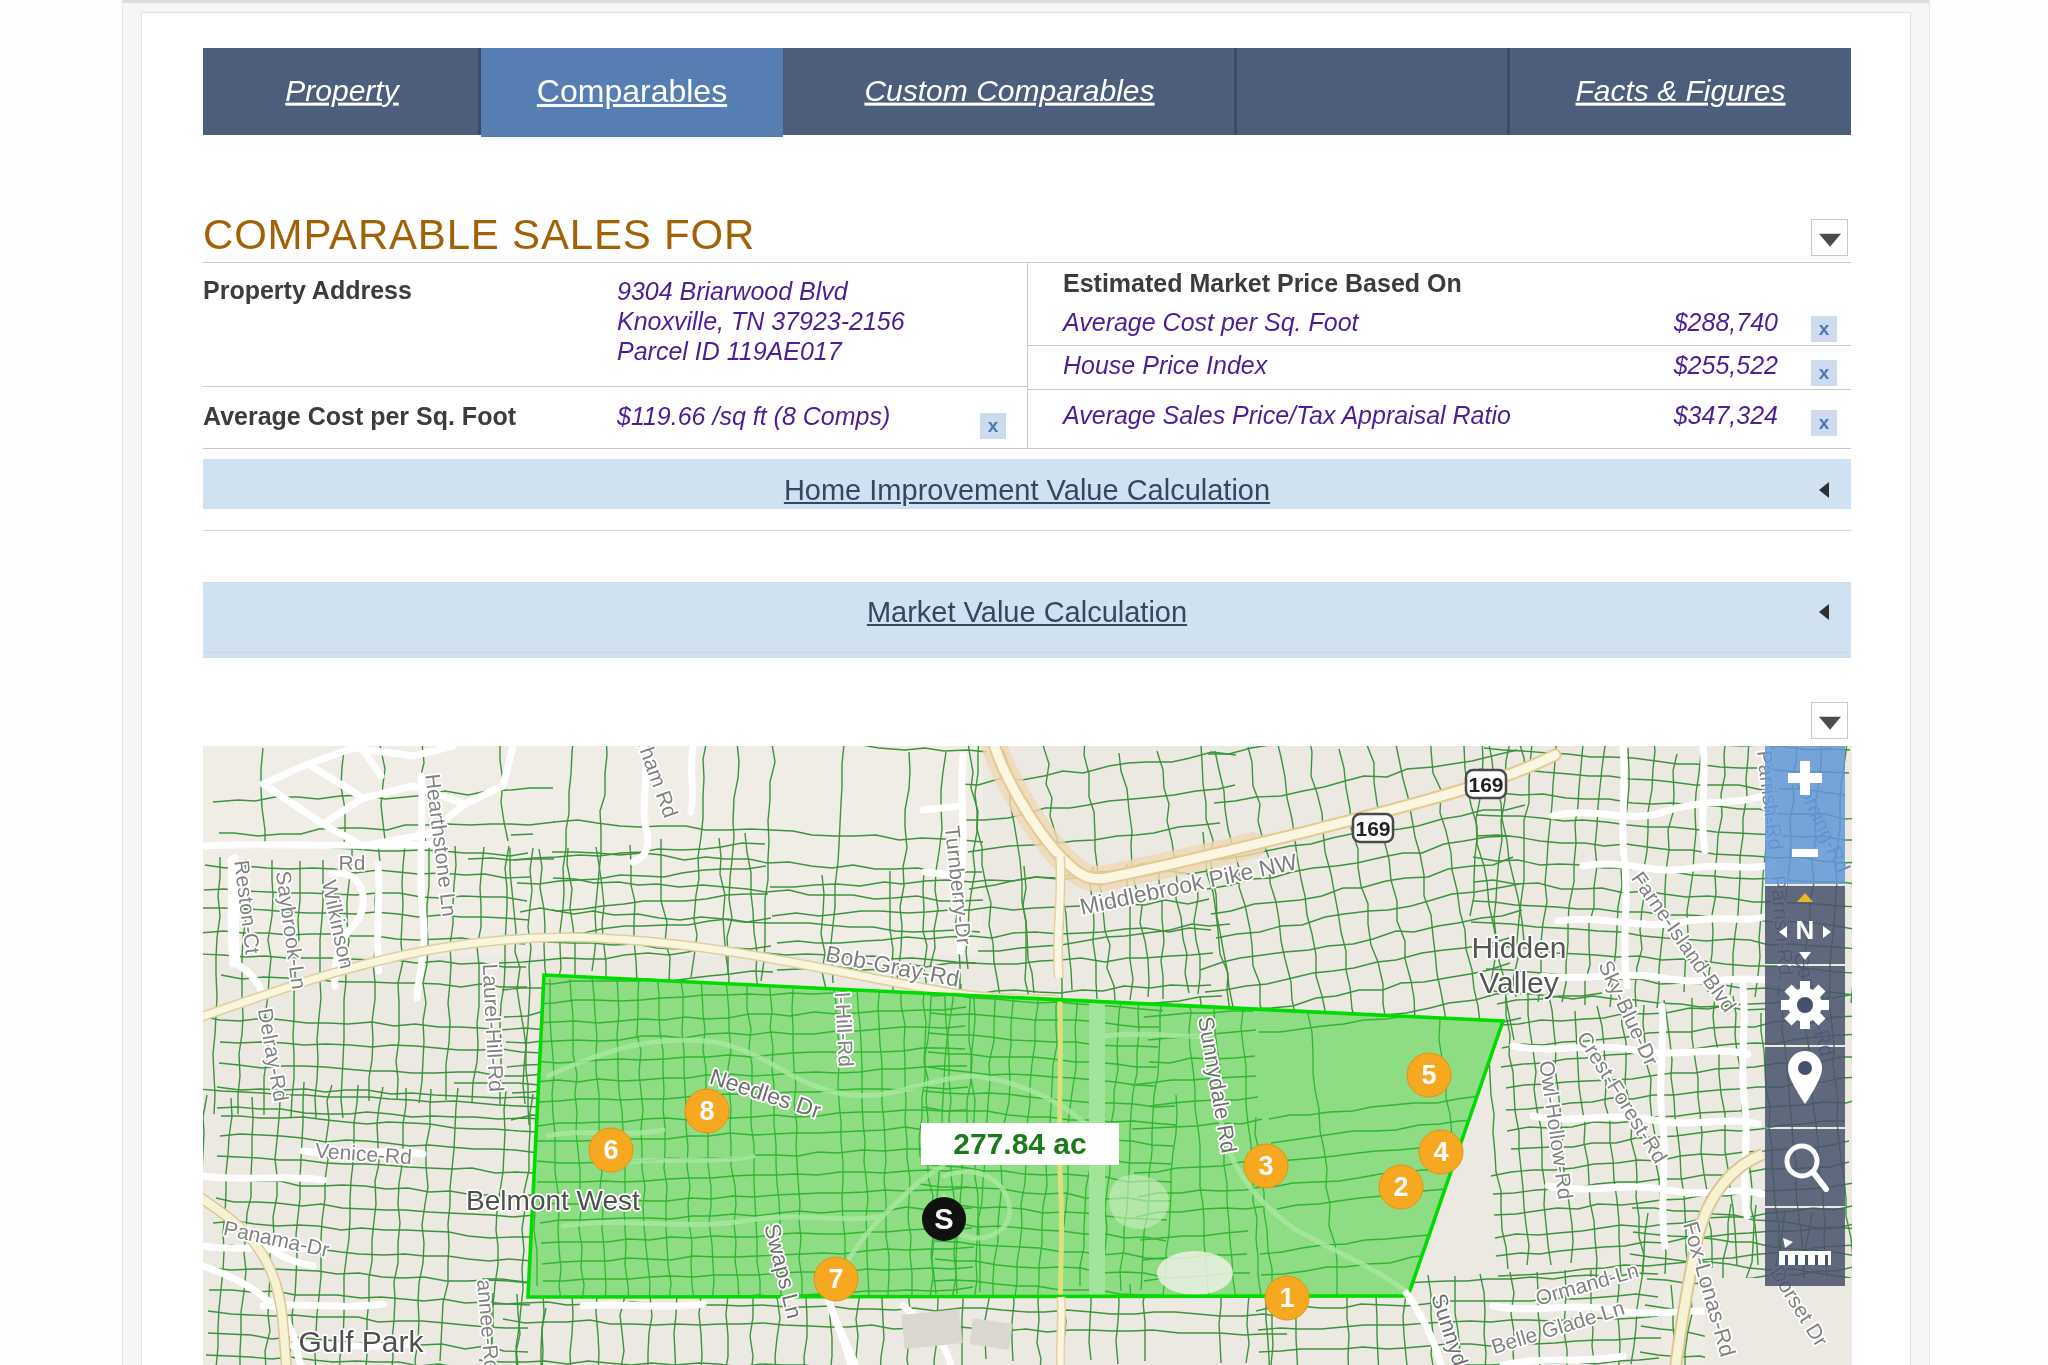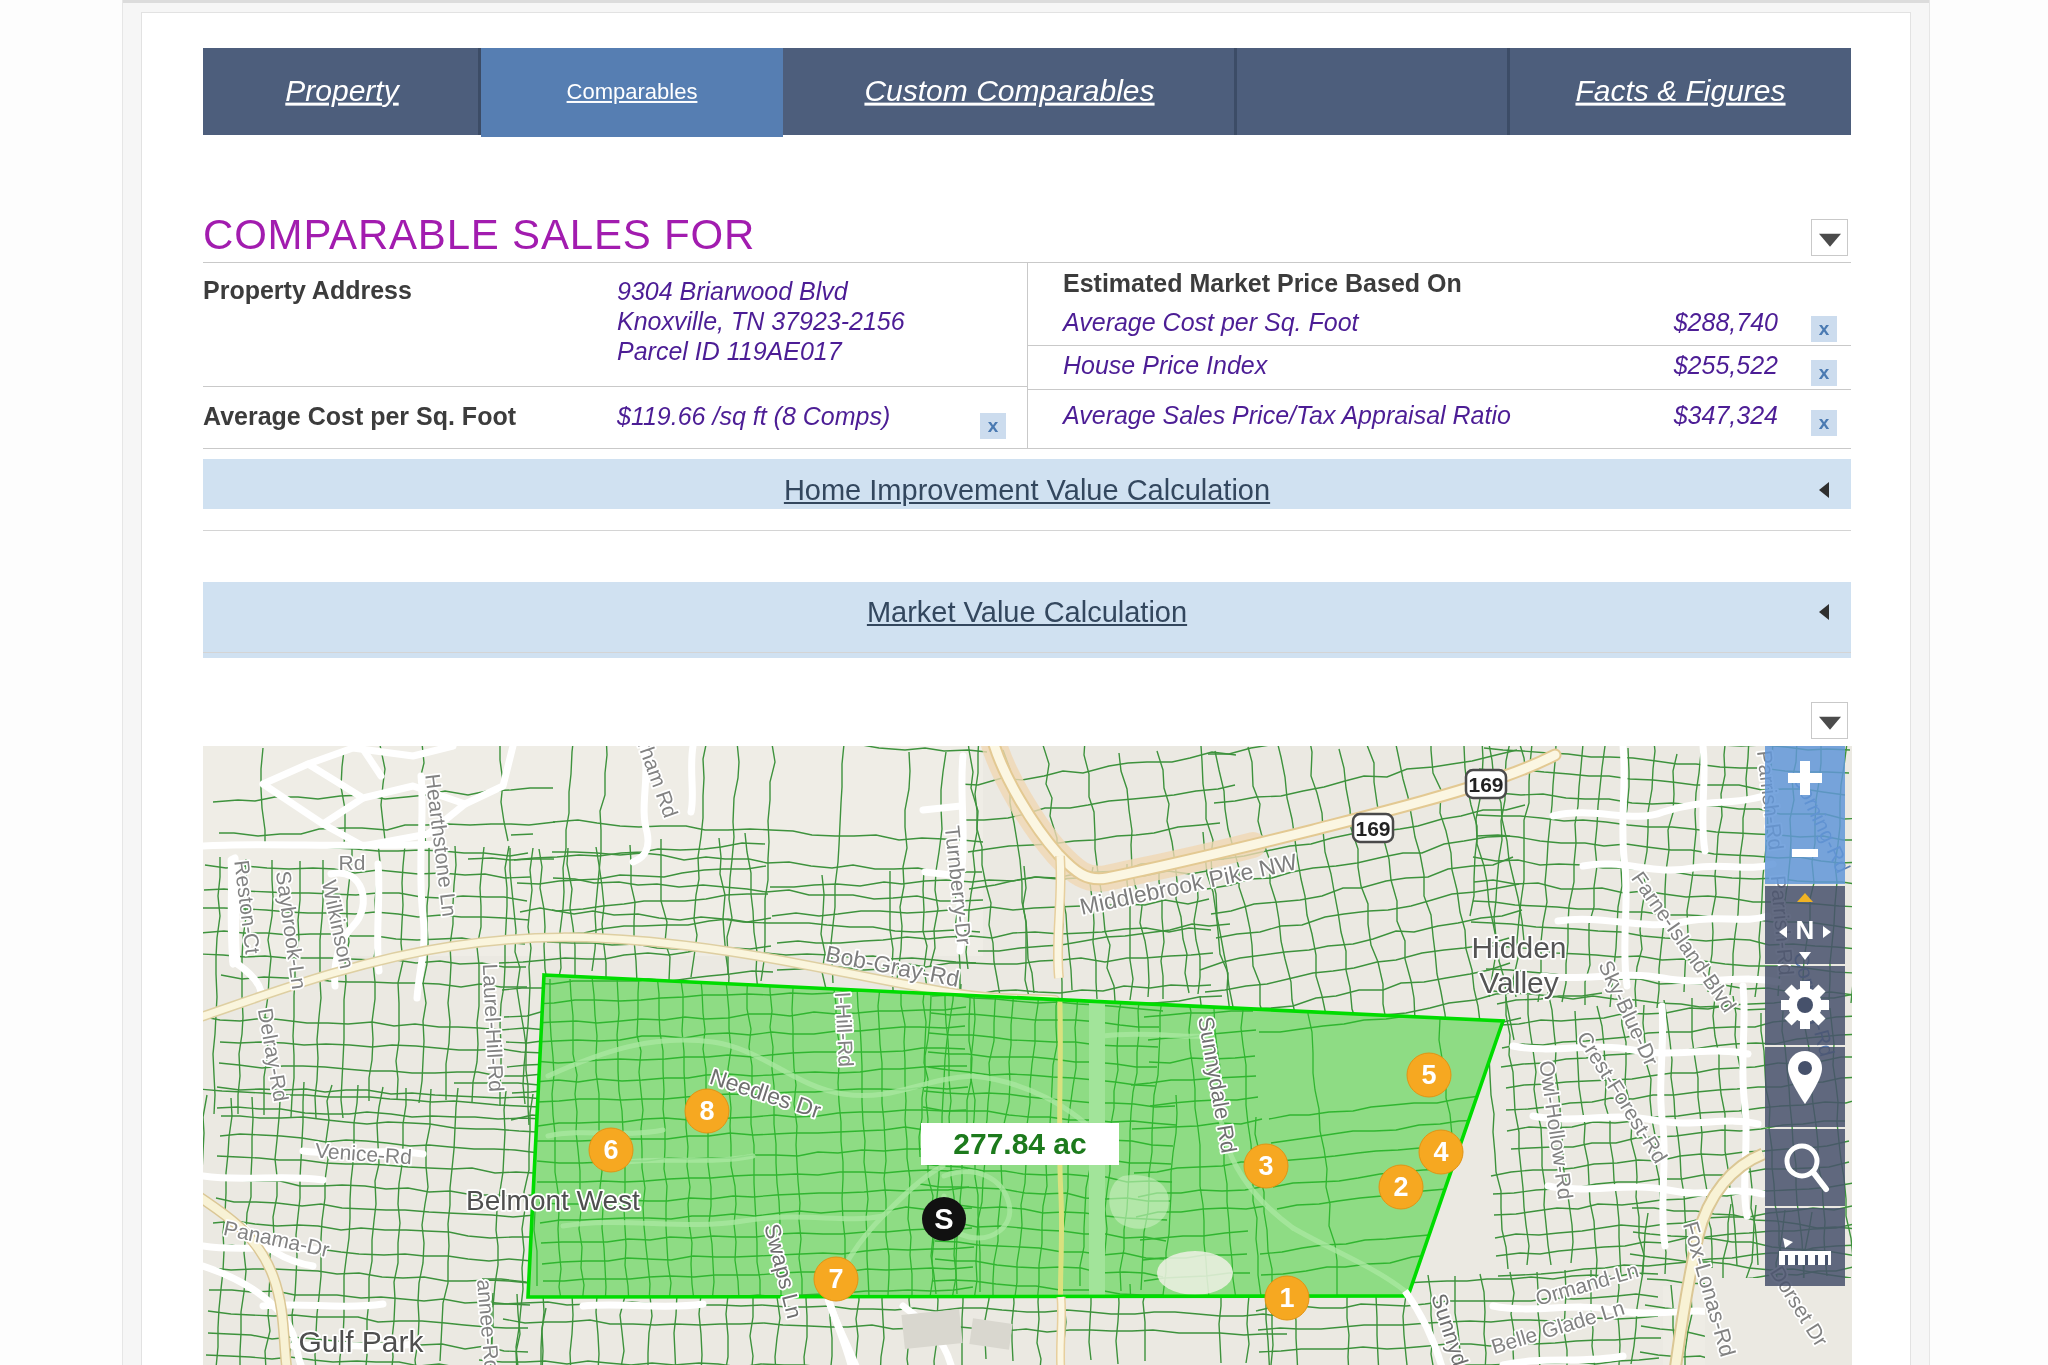--- a/index.html
+++ b/index.html
@@ -6,22 +6,22 @@
 html,body { width:2048px; height:1365px; background:#fdfdfd; font-family:"Liberation Sans", sans-serif; position:relative; overflow:hidden; }
 .abs { position:absolute; }
 .outer { left:122px; top:0; width:1808px; height:1365px; background:#f6f6f6; border-left:1px solid #e6e6e6; border-right:1px solid #e6e6e6; }
 .topstrip { left:123px; top:0; width:1806px; height:3px; background:#dcdcdc; }
 .panel { left:141px; top:12px; width:1770px; height:1360px; background:#ffffff; border:1px solid #e2e2e2; }
 .navbar { left:203px; top:48px; width:1648px; height:87px; background:#4d5e7c; }
 .tab { position:absolute; top:0; height:87px; color:#ffffff; font-size:30px; text-align:center; }
 .tab span { text-decoration:underline; }
 .tab .inner { position:absolute; left:0; right:0; top:50%; transform:translateY(-54%);font-style:italic; }
 .tabsep { position:absolute; top:0; height:87px; width:3px; background:#3c4c66; }
-.active-tab { position:absolute; left:278px; top:0; width:302px; height:89px; background:#567eb2; color:#fff; font-size:22px; text-align:center; }
-.heading { left:203px; top:211px; width:900px; color:#a21caf; font-size:42px; letter-spacing:0.8px; }
+.active-tab { position:absolute; left:278px; top:0; width:302px; height:89px; background:#567eb2; color:#fff; font-size:32px; text-align:center; }
+.heading { left:203px; top:211px; width:900px; color:#a16207; font-size:42px; letter-spacing:0.8px; }
 .ddbtn { width:37px; height:37px; background:#fff; border:1px solid #c9c9c9; }
 .ddbtn:after { content:""; position:absolute; left:50%; top:50%; transform:translate(-50%,-32%); border-left:11px solid transparent; border-right:11px solid transparent; border-top:13px solid #4b4b4b; }
 .hline { background:#c9c9c9; height:1px; }
 .vline { background:#c9c9c9; width:1px; }
 .lbl { font-size:25px; color:#3c3c3c; font-weight:bold; }
 .val { font-size:25px; color:#4c1d95;font-style:italic; }
 .xbtn { width:26px; height:26px; background:#ccdcee; color:#4a7ab2; font-weight:bold; font-size:19px; text-align:center; line-height:26px; }
 .bar { left:203px; width:1648px; background:#d0e1f1; text-align:center; }
 .bar a { color:#33475e; font-size:29px; text-decoration:underline; }
 .tri-left { width:0; height:0; border-top:8px solid transparent; border-bottom:8px solid transparent; border-right:10px solid #2f2f2f; }

